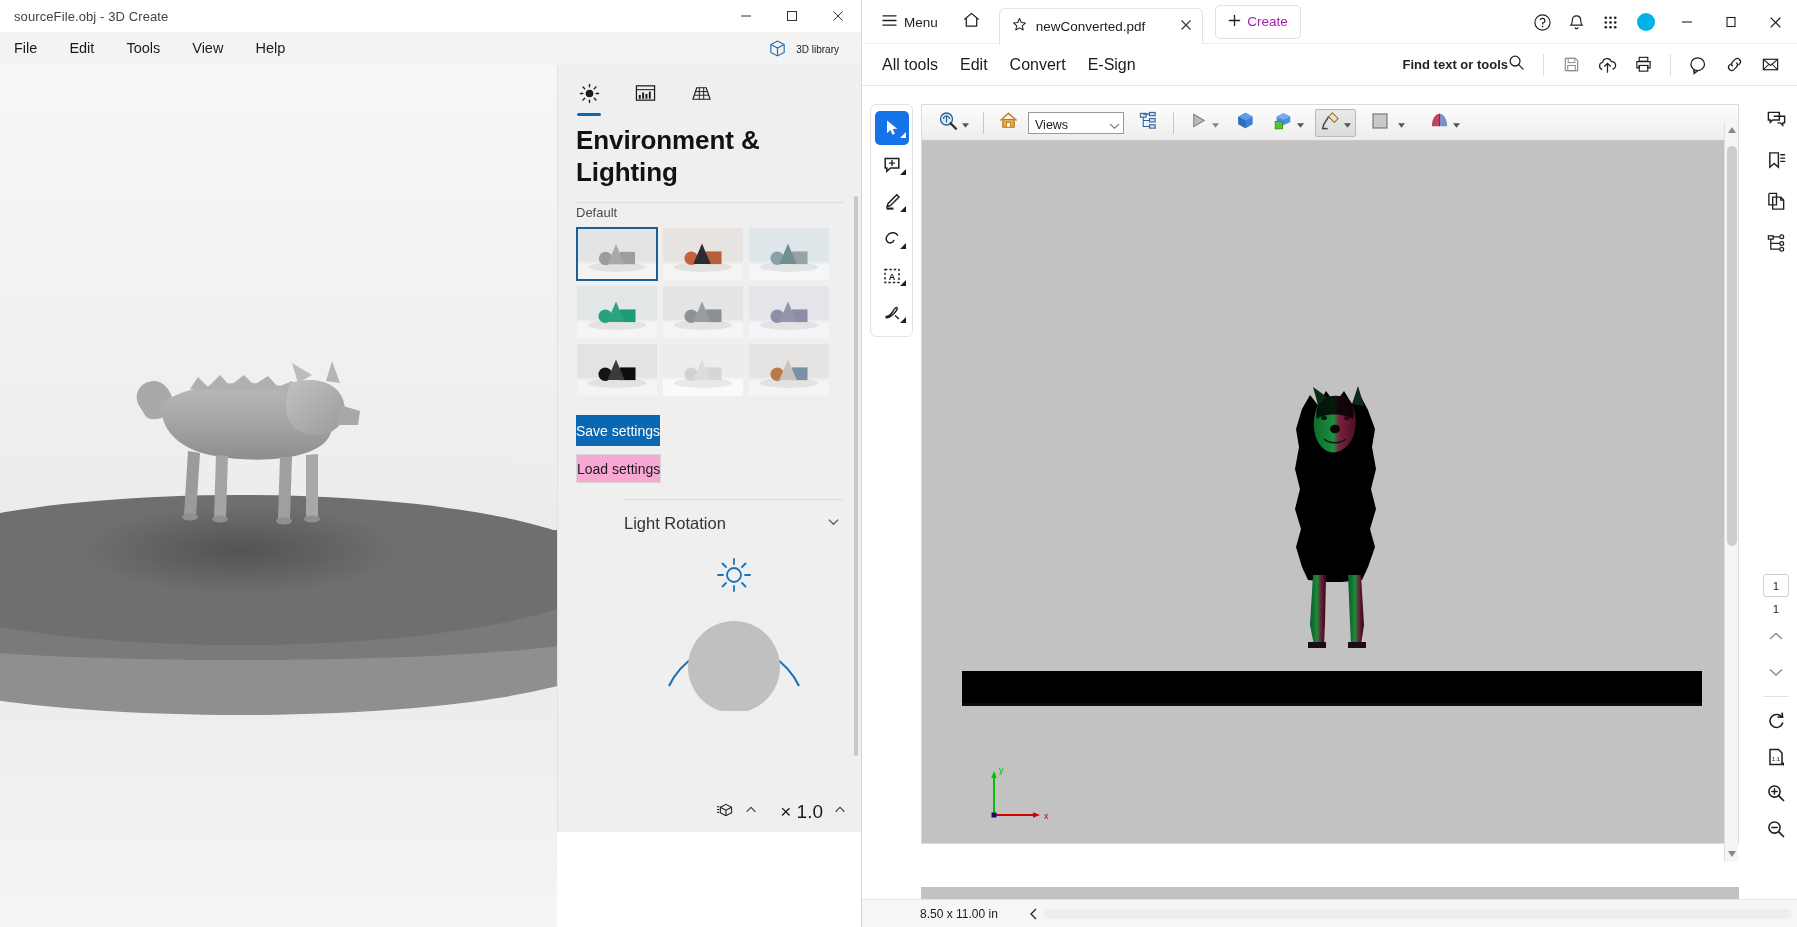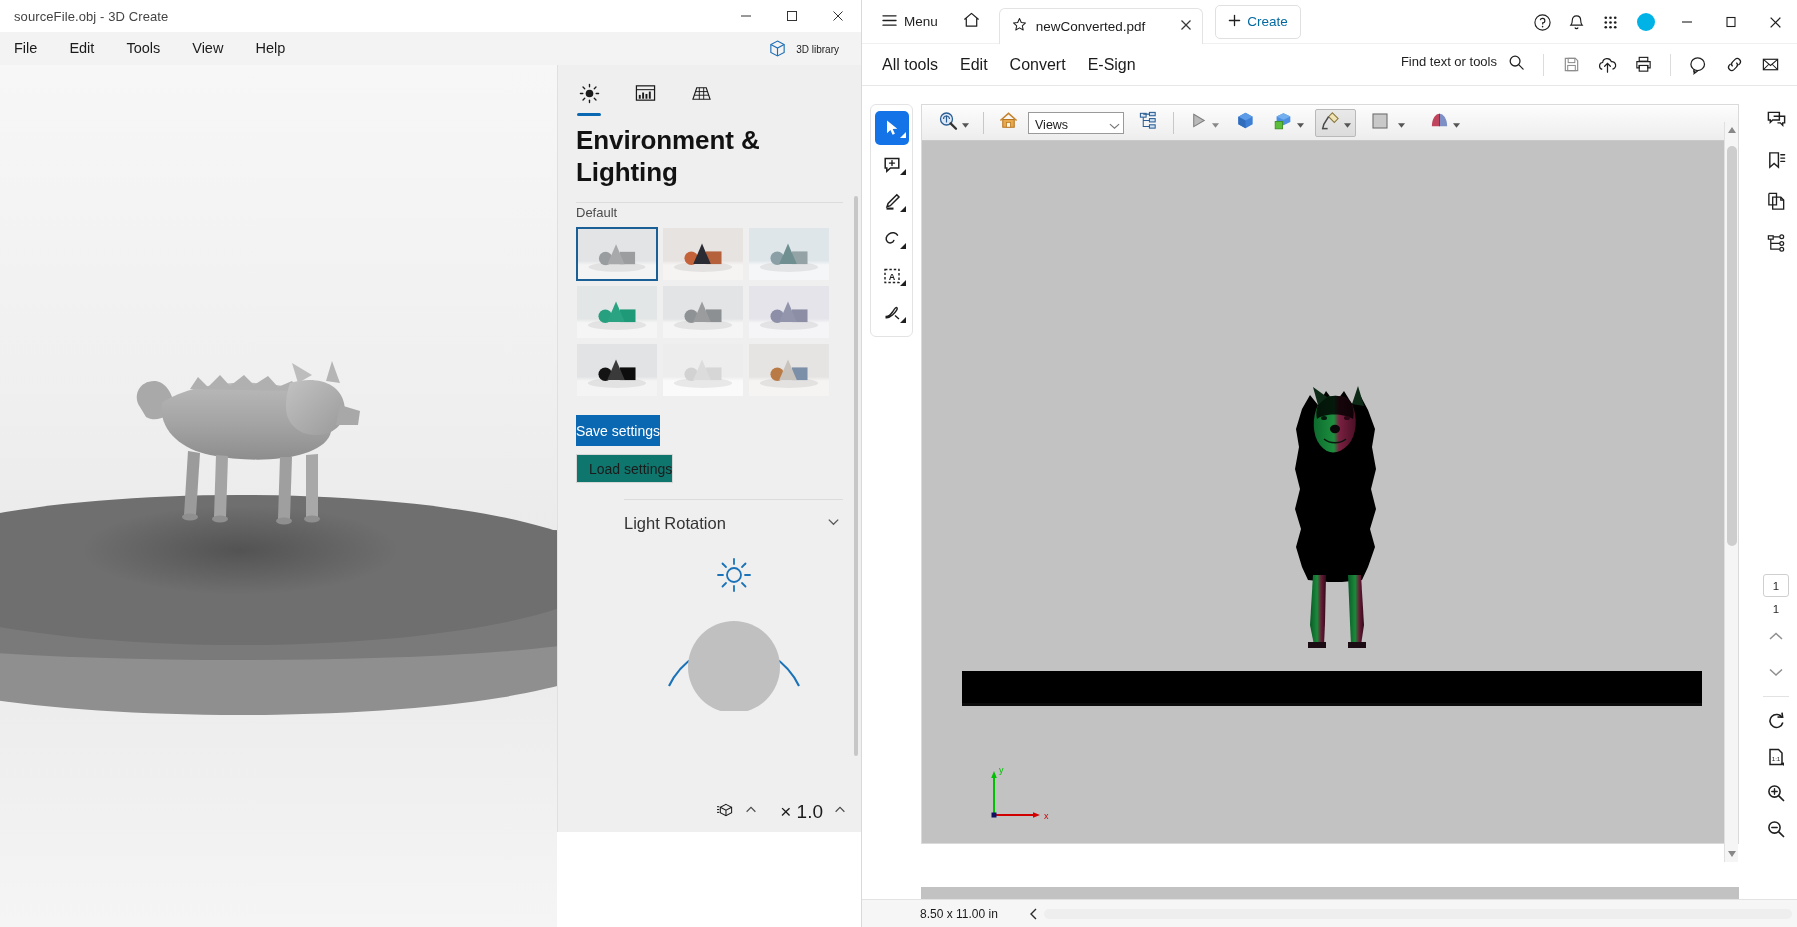--- a/index.html
+++ b/index.html
@@ -117,24 +117,23 @@
   }
   .theme-cell.selected { border: 2px solid #1a5f96; }
   .theme-scene { position:absolute; inset:0; }
 
   .btn-primary {
     margin: 18px 18px 0 18px; height: 31px; background: #0a67b1; color: #fff;
     font-size: 14px; display:flex; align-items:center; justify-content:center;
     border: none;
   }
   .btn-secondary {
-    margin: 8px 18px 0 18px; height: 29px; background: #0f766e; color: #1b1b1b;
+    margin: 8px 18px 0 18px; height: 29px; background: #f9a8d4; color: #1b1b1b;
     font-size: 14px; display:flex; align-items:center; justify-content:center;
     border: 1px solid #d6d6d6;
-    padding-left: 12px;
   }
 
   #light-rotation-wrap { padding-top: 16px; padding-left: 48px; }
   #dial-area { position: relative; height: 160px; margin-top: 6px; }
   #dial { position:absolute; left: 50%; transform: translateX(-50%); top: 4px; }
 
   #pane-scrollbar {
     position: absolute; right: 1px; top: 0; width: 7px; height: 727px;
     background: transparent;
   }
@@ -156,47 +155,47 @@
 
   
   #acrobat {
     position: absolute; left: 861px; top: 0; width: 936px; height: 927px;
     background: #ffffff; border-left: 1px solid #d9d9d9;
   }
   #ac-titlebar {
     height: 44px; display: flex; align-items: center; background: #ffffff;
     position: relative; border-bottom: 1px solid #f0f0f0;
   }
-  #ac-menu-btn { display:flex; align-items:center; gap:7px; margin-left: 14px;
+  #ac-menu-btn { display:flex; align-items:flex-end; gap:7px; margin-left: 14px;
     font-size: 13.5px; color:#1f1f1f; padding: 5px 6px; border-radius:3px; }
   #ac-home-btn { margin-left: 14px; padding: 4px; border-radius:3px; display:flex; }
   #ac-tab {
     margin-left: 14px; height: 36px; display:flex; align-items:center; gap:9px;
     padding: 0 10px 0 12px; background:#fff; border:1px solid #e3e3e3;
     border-bottom: none; border-radius: 6px 6px 0 0; position: relative; top: 4px;
   }
   #ac-tab-name { font-size: 13.5px; color:#1b1b1b; }
   #ac-create-btn {
     margin-left: 12px; height: 29px; display:flex; align-items:center; gap:6px;
     padding: 16px 12px; border:1px solid #e0e0e0; border-radius: 5px; font-size:13.5px;
-    color:#0369a1; background:#fff;
+    color:#a21caf; background:#fff;
   }
   #ac-title-right { position:absolute; right:0; top:0; height:44px; display:flex; align-items:center; }
   .ac-icon-btn { width:34px; height:34px; display:flex; align-items:center; justify-content:center; border-radius:4px; }
   #ac-avatar { width:18px; height:18px; border-radius:50%; background:#00b3e6; margin: 0 10px; }
   .ac-wincap { width:44px; height:44px; display:flex; align-items:center; justify-content:center; }
 
   #ac-toolbar2 {
     height: 42px; display:flex; align-items:center; background:#fff;
     border-bottom: 1px solid #e8e8e8; position: relative;
   }
   .ac-tool-link { font-size: 16px; color:#1b1b1b; padding: 6px 10px; border-radius:4px; }
   #ac-tools-left { display:flex; align-items:center; margin-left: 10px; gap: 2px; }
   #ac-tools-right { position:absolute; right: 10px; display:flex; align-items:center; gap:2px; }
-  #ac-find { display:flex; gap:11px; padding: 5px 8px; border-radius:4px; }
+  #ac-find { display:flex; align-items:center; gap:0; padding: 5px 8px; border-radius:4px;font-weight:bold; }
   #ac-find-label { font-size: 13px; color:#1f1f1f; }
   .ac-sep { width:1px; height:22px; background:#dcdcdc; margin: 0 8px; }
 
   
   #ac-workspace { position:absolute; left:0; top:87px; width:936px; height:840px; background:#fff; }
   #ac-leftrail {
     position:absolute; left: 8px; top: 17px; width: 43px;
     background:#fff; border:1px solid #e3e3e3; border-radius: 6px;
     padding: 6px 0; display:flex; flex-direction:column; align-items:center; gap: 3px;
   }

